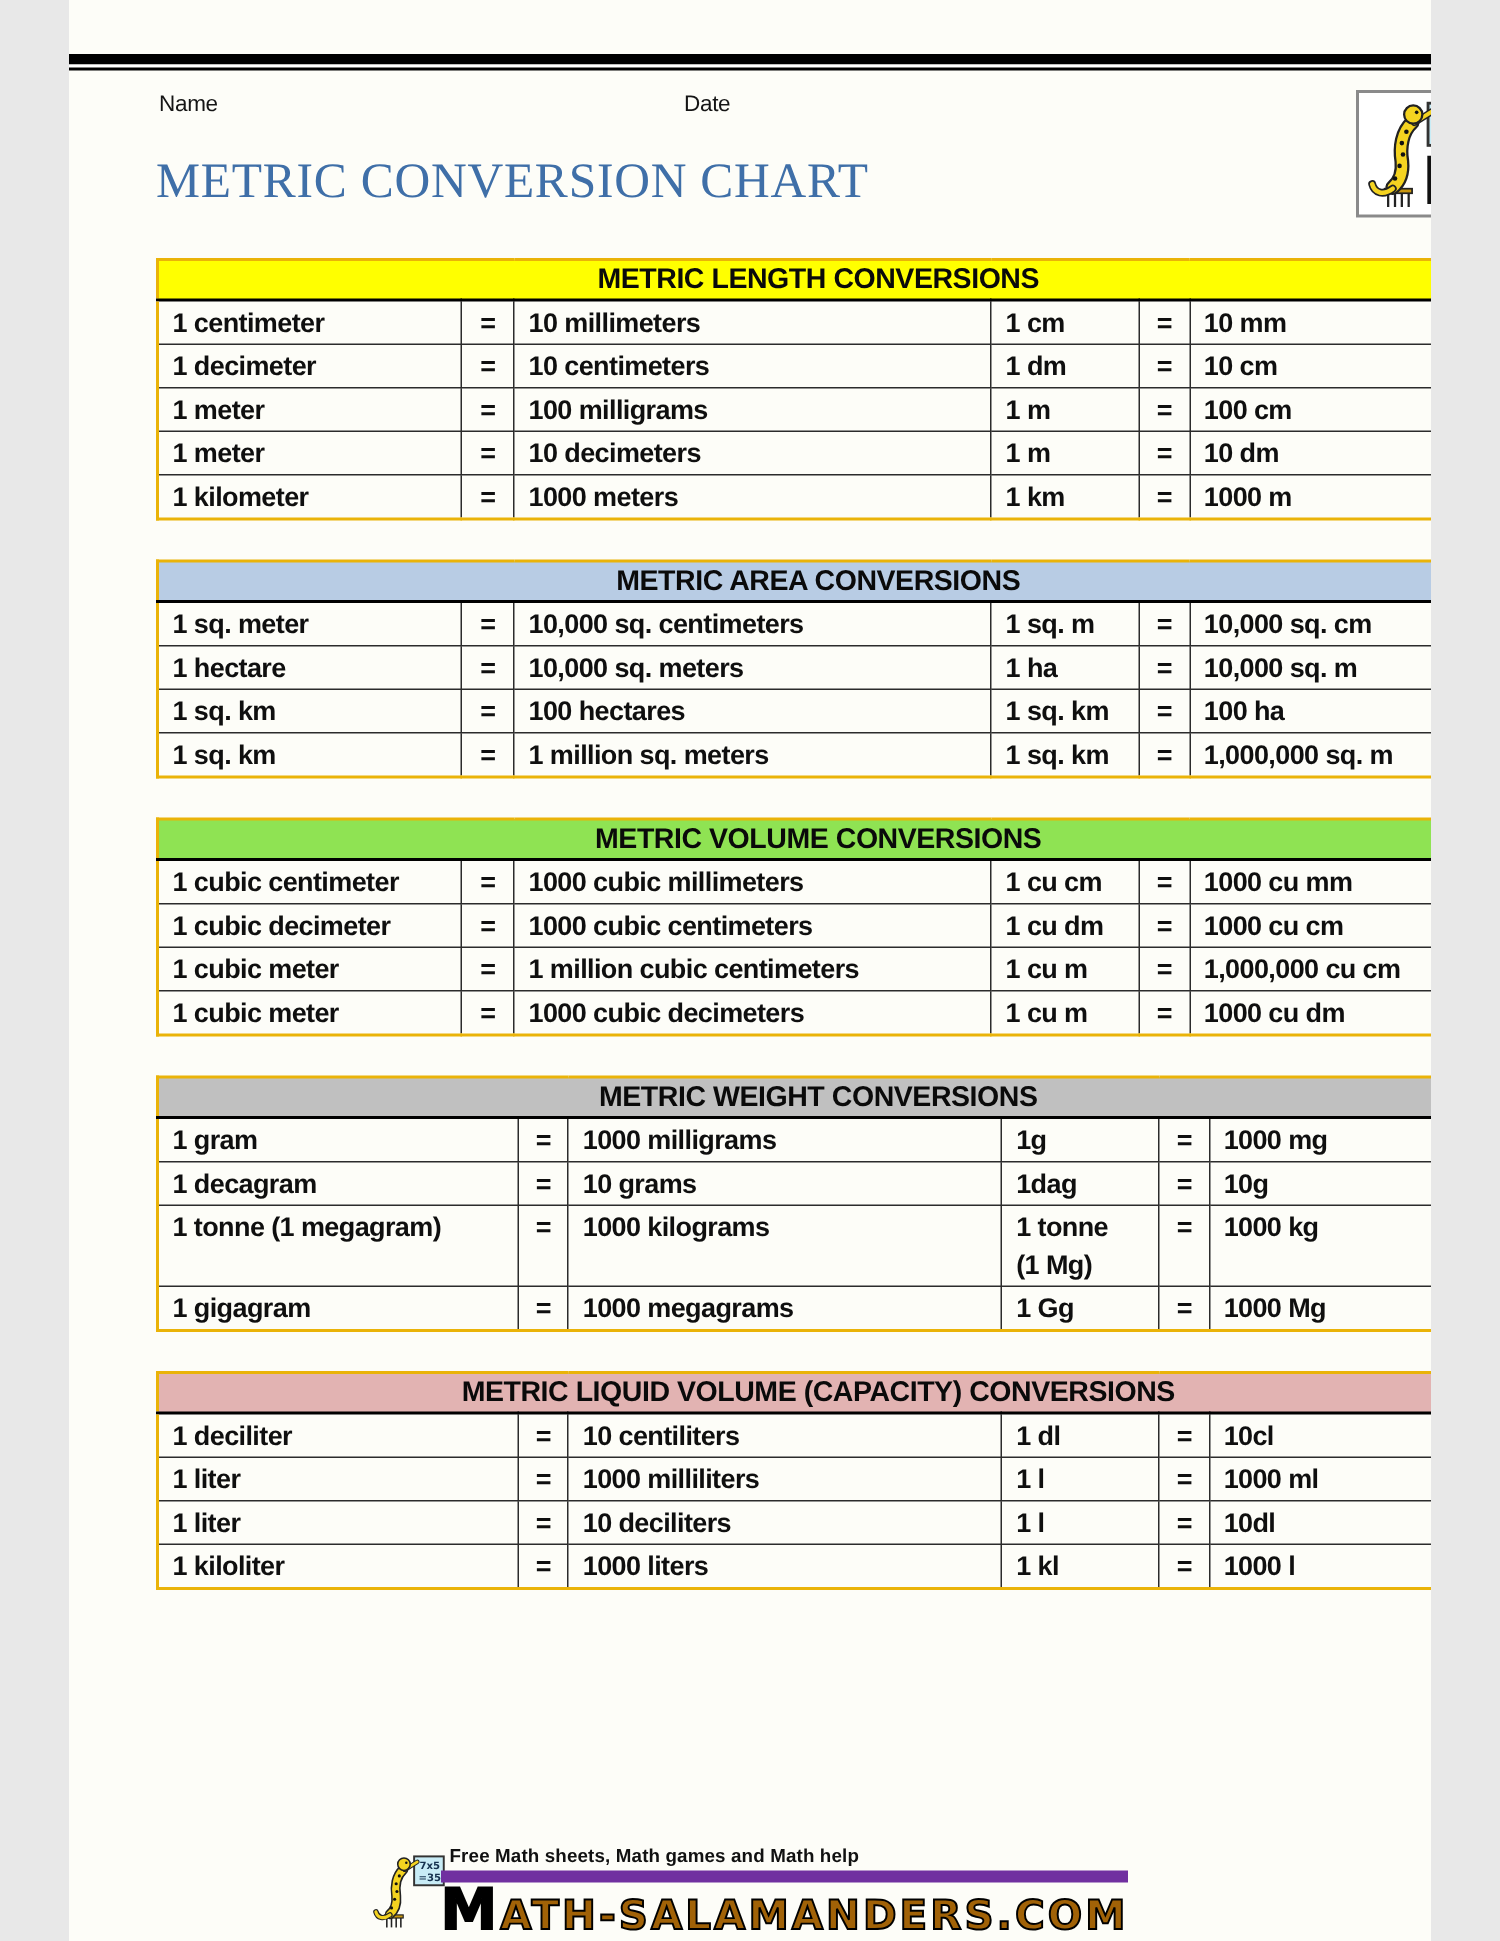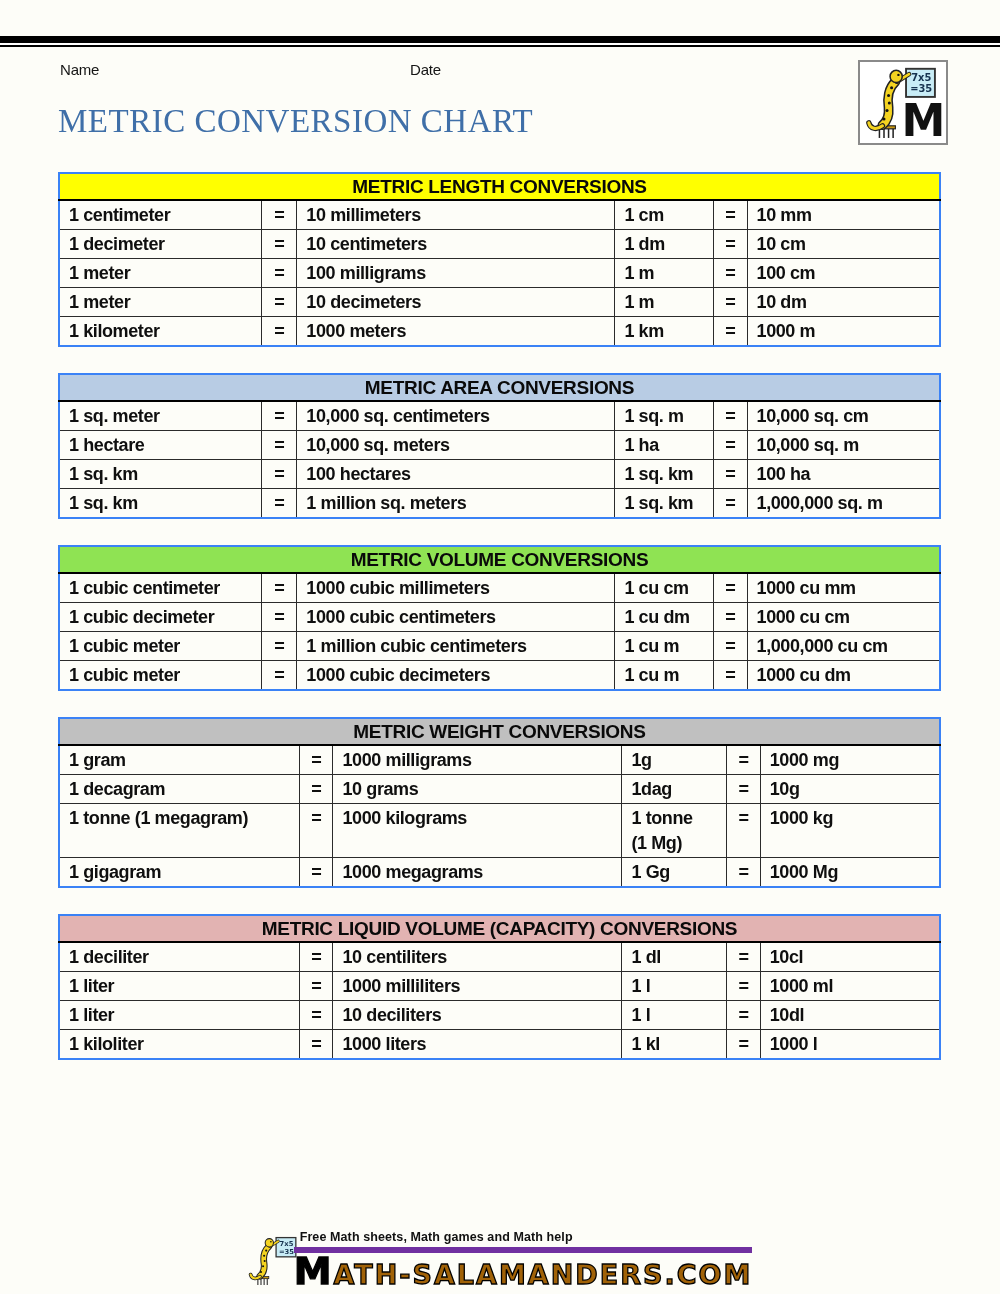--- a/index.html
+++ b/index.html
@@ -1,19 +1,19 @@
 <!DOCTYPE html>
 <html><head>
 <meta charset="utf-8">
 <style>
   * { margin: 0; padding: 0; box-sizing: border-box; }
   html, body { background: #e8e8e8; }
   .page {
     position: relative;
-    width: 1000px; height: 1294px;
+    width: 908px; height: 1294px;
     margin: 0 auto;
     background: #FDFDF8;
     font-family: "Liberation Sans", sans-serif;
     overflow: hidden;
   }
   
   .top-rule { margin-top: 36px; }
   .top-rule .bar-thick { height: 7px; background: #000; }
   .top-rule .bar-gap   { height: 2px; background: #fff; }
   .top-rule .bar-thin  { height: 2px; background: #000; }
@@ -39,21 +39,21 @@
     border: 2px solid #8a8a8a;
     display: flex; align-items: center; justify-content: center;
   }
 
   .tables-wrap { margin: 32px 0 0 58px; width: 883px; }
   table.conv-table {
     width: 100%;
     border-collapse: collapse;
     table-layout: fixed;
     margin-bottom: 26px;
-    border: 2px solid #3b82f6;
+    border: 2px solid #eab308;
   }
   table.conv-table th {
     height: 27px;
     font-size: 19px;
     font-weight: bold;
     letter-spacing: -0.3px;
     color: #0a0a0a;
     text-align: center;
     border-bottom: 2px solid #000;
   }
@@ -91,21 +91,21 @@
     position: absolute; left: 0; right: 0; top: 1228px;
     display: flex; justify-content: center;
   }
   .footer-inner { display: flex; align-items: flex-start; }
   .footer-logo { margin-right: -6px; margin-top: 2px; }
   .footer-text { display: flex; flex-direction: column; }
   .tagline {
     font-size: 12.5px; font-weight: bold; color: #111;
     letter-spacing: 0.1px;
     padding: 2px 6px 3px 6px;
-    border-bottom: 6px solid #b91c1c;
+    border-bottom: 8px solid #b91c1c;
   }
   .site-name {
     display: block;
     margin-top: 1px;
     font-family: "DejaVu Sans", sans-serif;
     font-size: 27px; font-weight: bold;
     letter-spacing: 2px;
     color: #a16207;
     -webkit-text-stroke: 1.3px #000;
     line-height: 34px;

